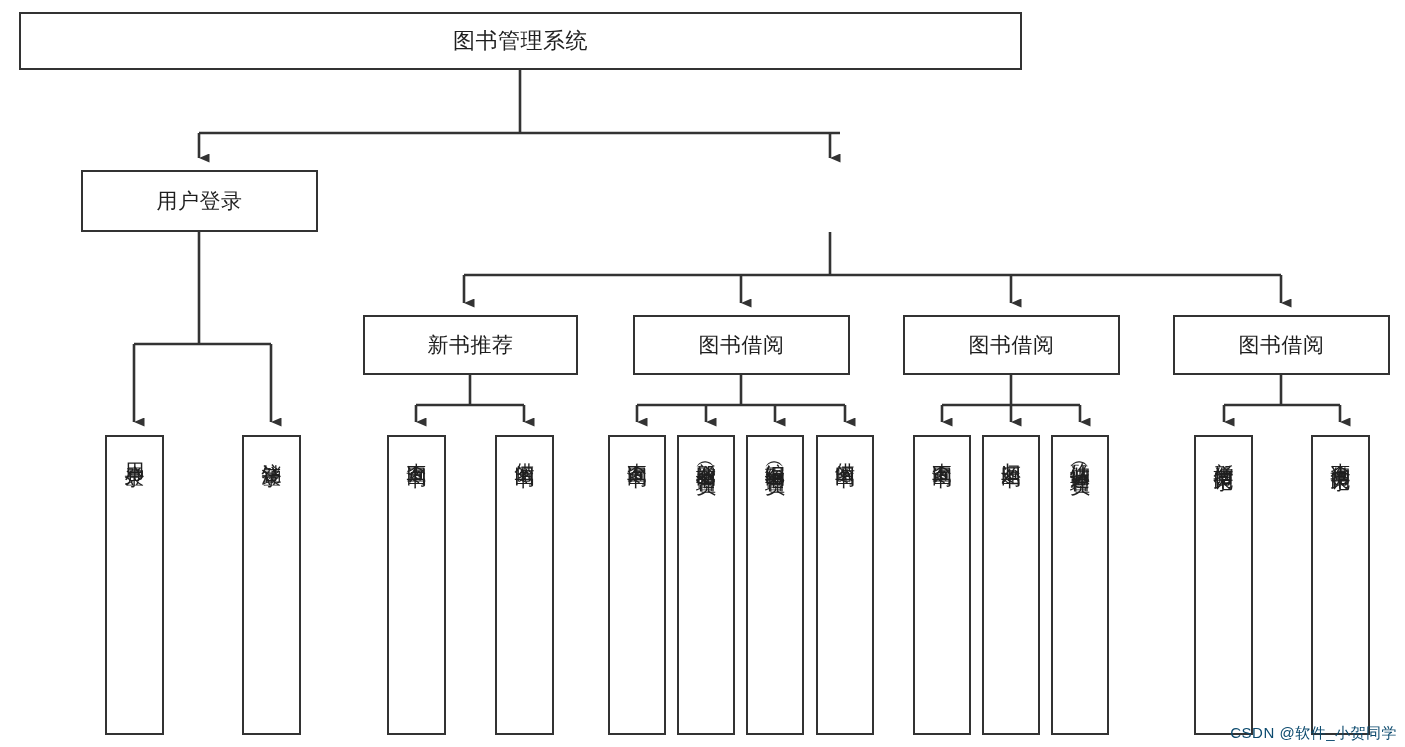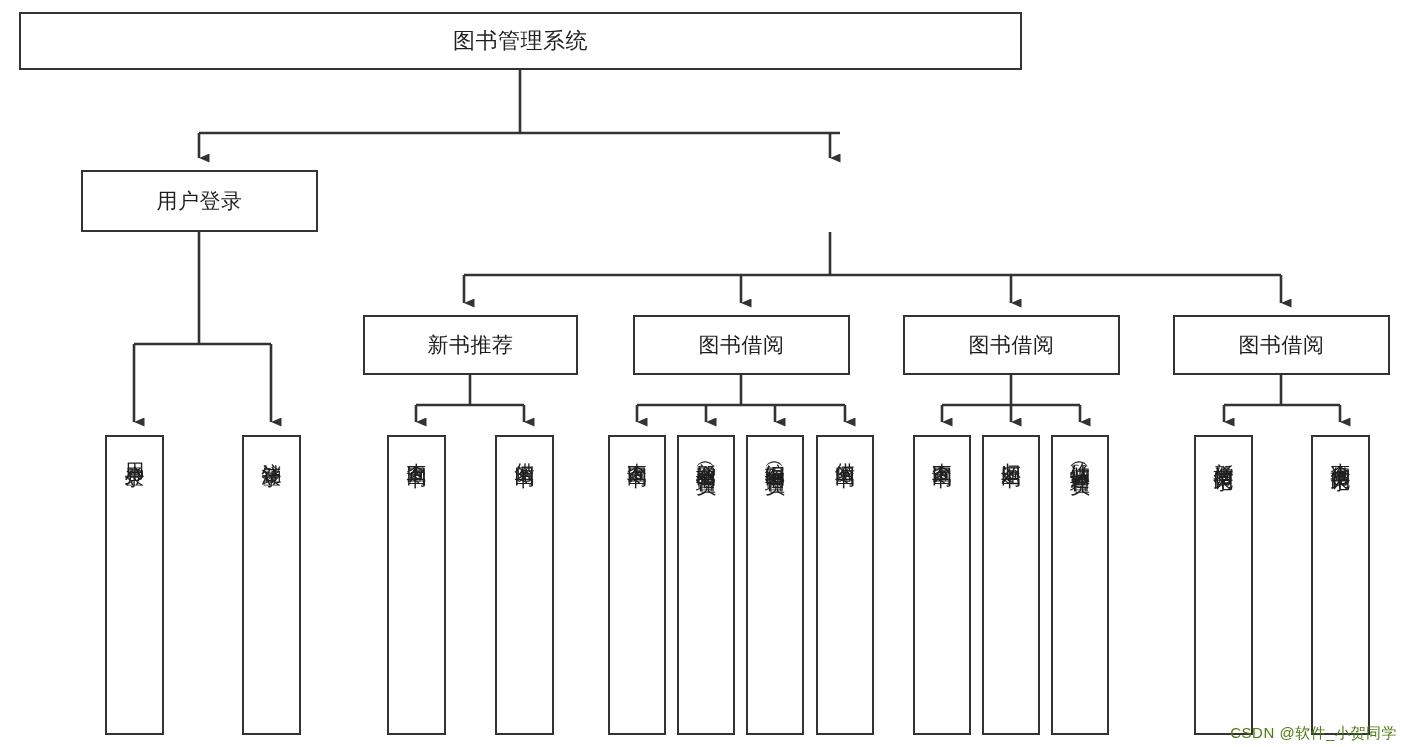--- a/index.html
+++ b/index.html
@@ -53,21 +53,21 @@
     font-size:20px;
     line-height:1.05;
     letter-spacing:2px;
     white-space:nowrap;
     text-align:left;
   }
   #watermark{
     position:absolute;
     right:8px;bottom:4px;
     font-size:15px;
-    color:#4d7c0f;
+    color:#0c4a6e;
     letter-spacing:0.5px;
     z-index:5;
     white-space:nowrap;
     font-family:"Liberation Sans","DejaVu Sans",sans-serif;
   }
 </style>
 </head>
 <body>
 
 <div id="diagram">

